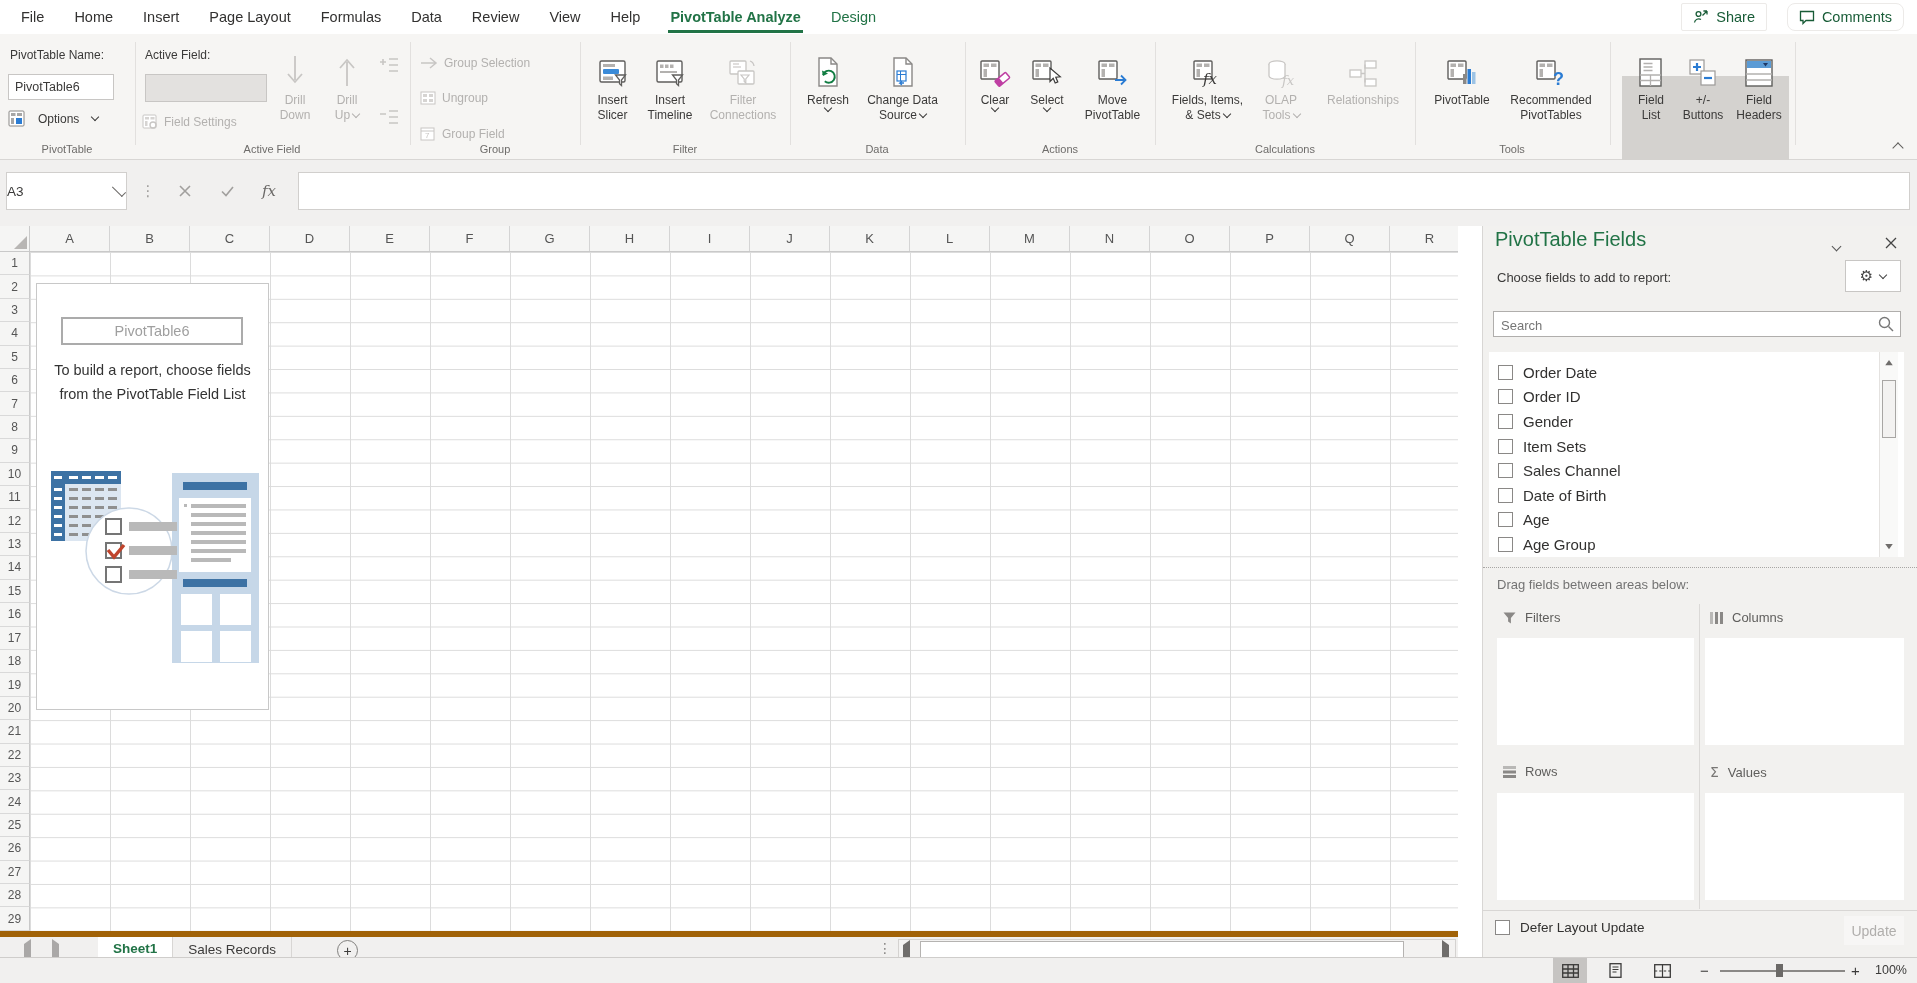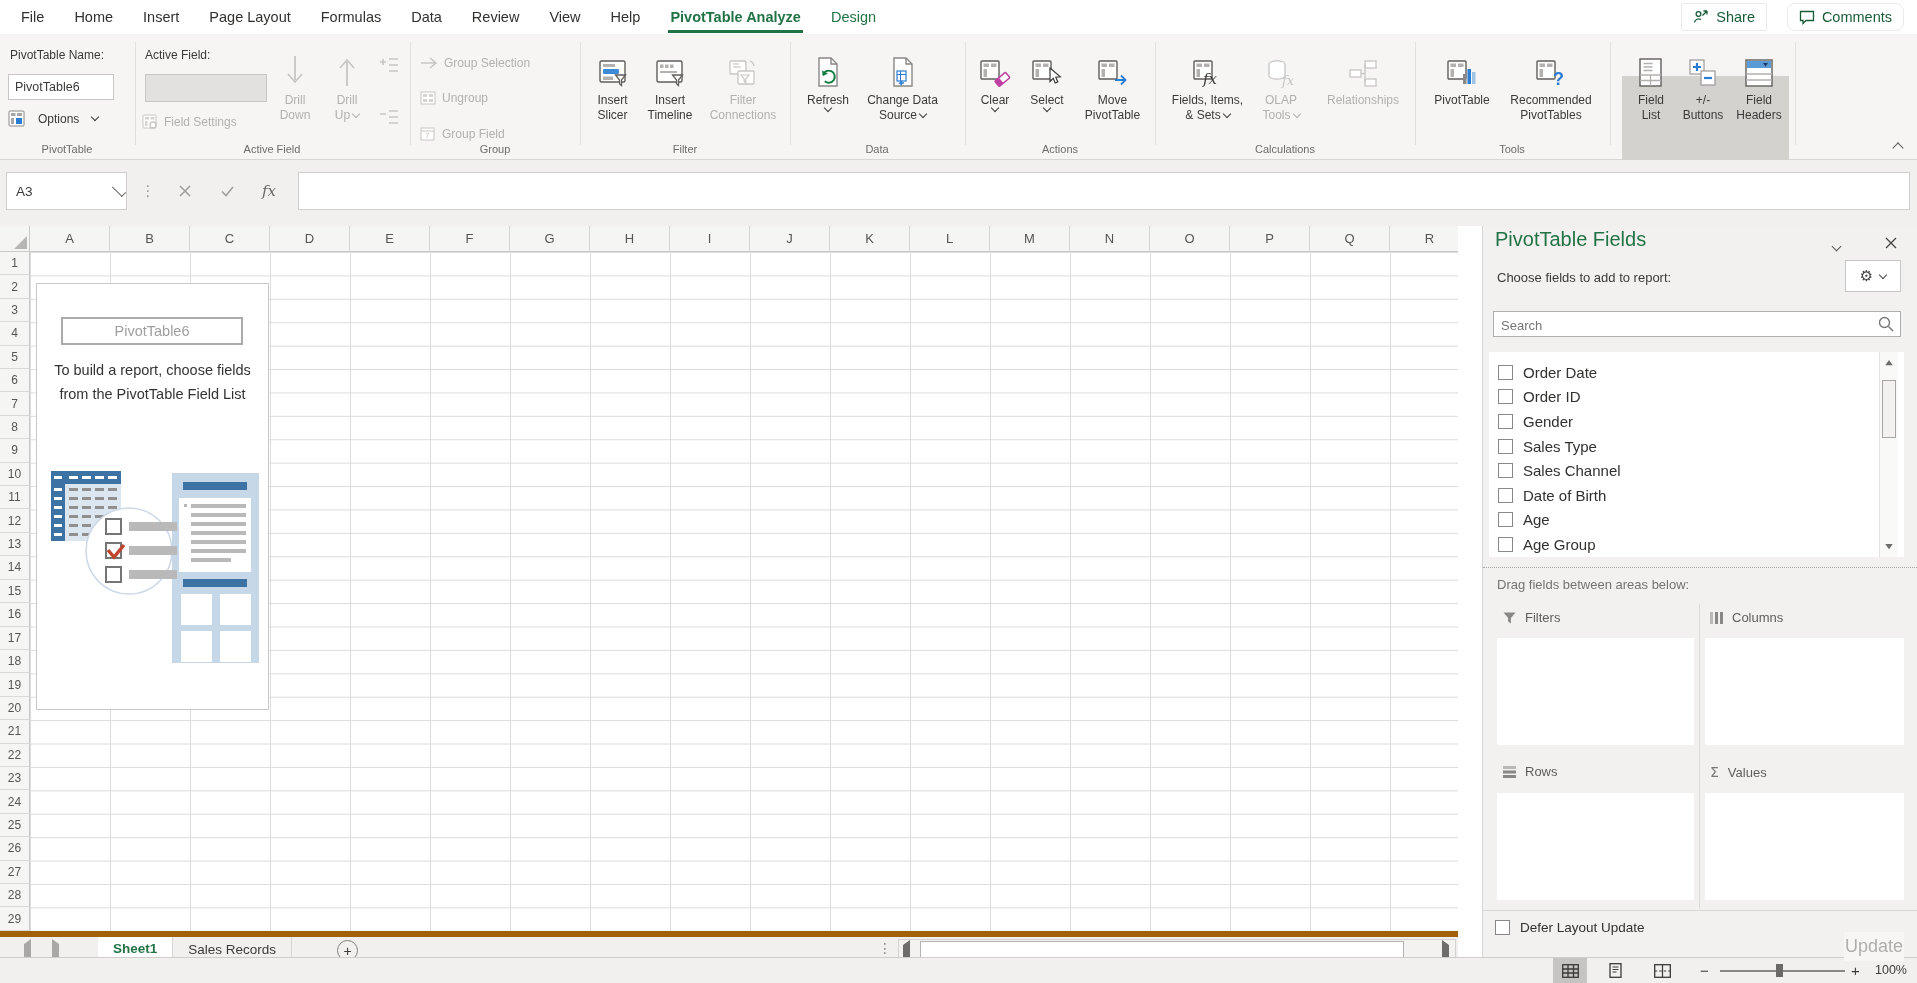--- a/index.html
+++ b/index.html
@@ -27,21 +27,21 @@
   .srow{position:absolute;display:flex;align-items:center;gap:6px;font-size:12px;color:#b3b1af;white-space:nowrap;}
   .chev{display:inline-block;width:5px;height:5px;border-right:1.4px solid currentColor;border-bottom:1.4px solid currentColor;transform:rotate(45deg);margin-top:-3px;}
   .chev.up{transform:rotate(-135deg);margin-top:3px;}
   .showbg{position:absolute;left:1622px;top:42px;width:167px;height:95px;background:#d4d2cf;}
   #ribbon-collapse{position:absolute;left:1894px;top:106px;color:#605e5c;}
   .namebox-input{background:#fff;border:1px solid #c8c6c4;font-size:12.5px;color:#3b3a39;display:flex;align-items:center;padding:0 6px;}
 
   
   #formulabar{position:absolute;top:160px;left:0;width:100%;height:66px;background:#f1f0ef;}
   #name-box{position:absolute;left:6px;top:12px;width:121px;height:38px;background:#fff;border:1px solid #d1cfcd;display:flex;align-items:center;box-sizing:border-box;}
-  #name-box .v{padding-left:9px;font-size:13.5px;color:#3b3a39;flex:1;}
+  #name-box .v{font-size:13.5px;color:#3b3a39;flex:1;}
   #fx-input{position:absolute;left:298px;right:7px;top:12px;height:38px;background:#fff;border:1px solid #d1cfcd;box-sizing:border-box;font-size:13.5px;padding:0 8px;color:#3b3a39;outline:none;}
   .fbtn{position:absolute;top:12px;height:38px;display:flex;align-items:center;justify-content:center;width:30px;color:#a19f9d;}
 
   
   #sheet{position:absolute;top:226px;left:0;width:1458px;height:705px;background:#fff;overflow:hidden;}
   #corner{position:absolute;left:0;top:0;width:30px;height:26px;background:#f5f5f4;border-right:1px solid #c9c9c9;border-bottom:1px solid #c9c9c9;box-sizing:border-box;}
   #corner .tri{position:absolute;right:2px;bottom:2px;width:0;height:0;border-left:13px solid transparent;border-bottom:13px solid #b8b6b4;}
   #column-headers{position:absolute;left:30px;top:0;width:1428px;height:26px;display:flex;overflow:hidden;border-bottom:1px solid #c9c9c9;box-sizing:border-box;background:#f5f5f4;}
   .colh{flex:0 0 80px;width:80px;border-right:1px solid #d4d4d4;display:flex;align-items:center;justify-content:center;font-size:13px;color:#555;box-sizing:border-box;}
   #row-headers{position:absolute;left:0;top:26px;width:30px;bottom:0;background:#f5f5f4;}
@@ -95,21 +95,21 @@
   #flist-scroll .btn{position:absolute;left:0;width:18px;height:20px;display:flex;align-items:center;justify-content:center;}
   #flthumb{position:absolute;left:2px;top:28px;width:14px;height:58px;background:#f3f2f1;border:1px solid #a8a6a4;box-sizing:border-box;}
   #dotted-sep{position:absolute;left:0;top:341px;width:100%;border-top:1px dotted #a8a6a4;}
   #drag-label{position:absolute;left:14px;top:351px;font-size:13px;color:#737373;}
   .ahead{position:absolute;display:flex;align-items:center;gap:9px;font-size:13px;color:#5f5e5c;text-align:right;}
   .abox{position:absolute;width:197px;height:107px;background:#fff;}
   #area-div{position:absolute;left:216px;top:378px;width:1px;height:305px;background:#dbd9d7;}
   #defer-sep{position:absolute;left:0;top:684px;width:100%;border-top:1px solid #d8d6d4;}
   #defer-row{position:absolute;left:12px;top:694px;display:flex;align-items:center;gap:10px;}
   #defer-row .dl{font-size:13.5px;color:#323130;}
-  #update-btn{position:absolute;left:361px;top:690px;width:60px;height:29px;background:#f7f6f5;color:#b0aeac;font-size:18px;display:flex;align-items:center;justify-content:center;margin-top:16px;}
+  #update-btn{position:absolute;left:361px;top:690px;width:60px;height:29px;background:#f7f6f5;color:#b0aeac;font-size:14px;display:flex;align-items:center;justify-content:center;}
   .sigma{font-family:"DejaVu Sans",sans-serif;font-size:14px;color:#797775;}
   .fxit{font-family:"DejaVu Serif","Liberation Serif",serif;font-style:italic;}
 </style>
 </head>
 <body>
 
 <div id="app">
 
   <div id="tabbar">
     <div id="menu-tabs">
@@ -709,21 +709,21 @@
         <div class="fitem">
           <span class="cb"></span>
           <span class="flabel">Order ID</span>
         </div>
         <div class="fitem">
           <span class="cb"></span>
           <span class="flabel">Gender</span>
         </div>
         <div class="fitem">
           <span class="cb"></span>
-          <span class="flabel">Sales Type</span>
+          <span class="flabel">Item Sets</span>
         </div>
         <div class="fitem">
           <span class="cb"></span>
           <span class="flabel">Sales Channel</span>
         </div>
         <div class="fitem">
           <span class="cb"></span>
           <span class="flabel">Date of Birth</span>
         </div>
         <div class="fitem">

